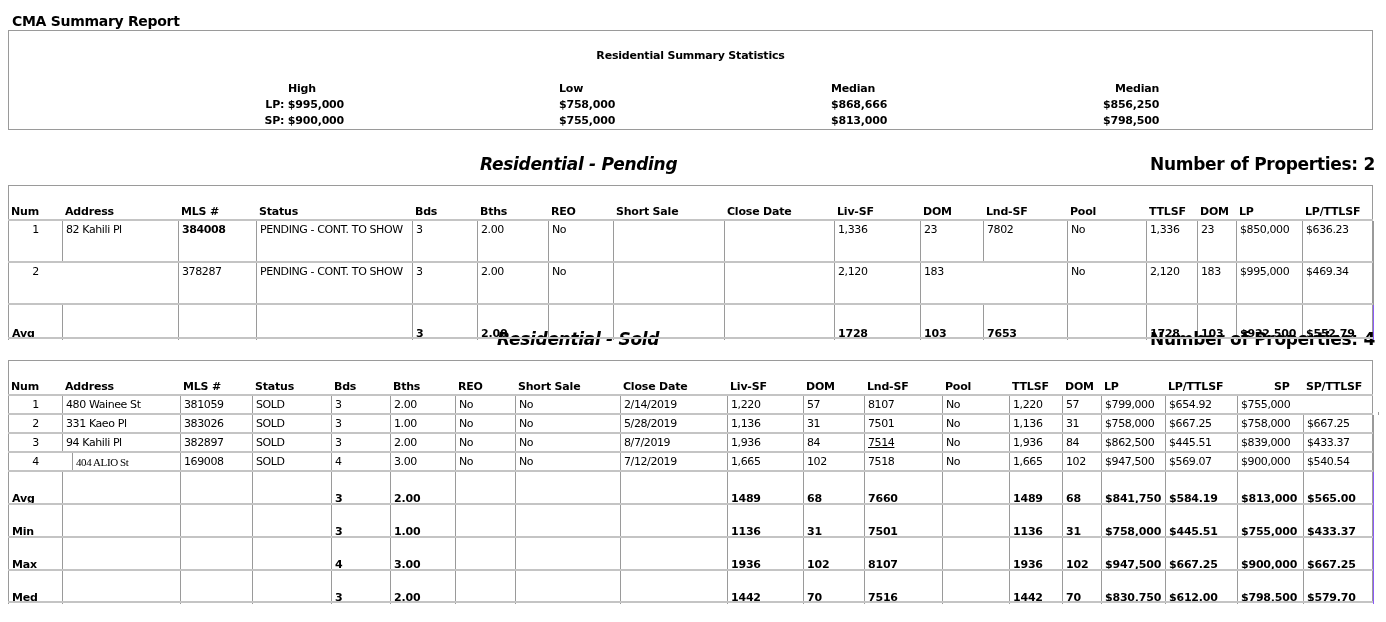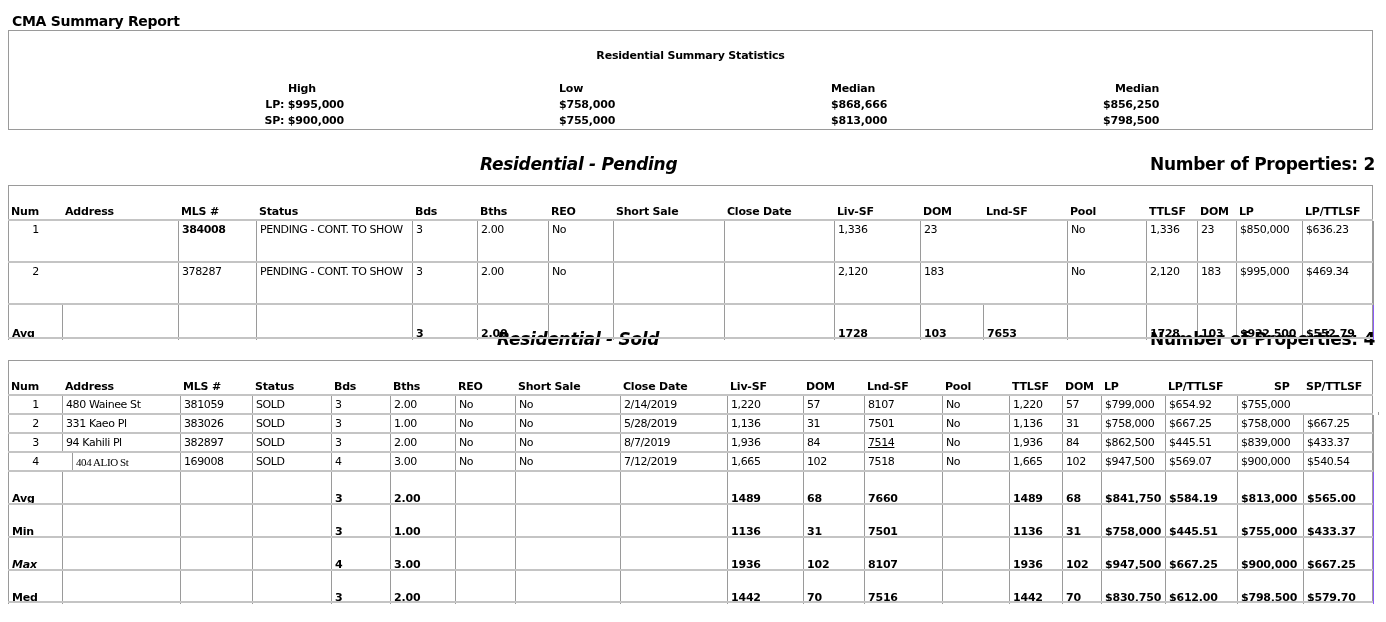--- a/index.html
+++ b/index.html
@@ -84,29 +84,31 @@
       <div class="cell" style="left: 912px; width: 63px;">DOM</div>
       <div class="cell" style="left: 975px; width: 84px;">Lnd-SF</div>
       <div class="cell" style="left: 1059px; width: 79px;">Pool</div>
       <div class="cell" style="left: 1138px; width: 51px;">TTLSF</div>
       <div class="cell" style="left: 1189px; width: 39px;">DOM</div>
       <div class="cell" style="left: 1228px; width: 66px;">LP</div>
       <div class="cell" style="left: 1294px; width: 71px;">LP/TTLSF</div>
     </div>
     <div class="row data-row" style="top: 33px; height: 42px;">
       <div class="cell first" style="left: 0px; width: 54px;">1</div>
+      <div class="cell" style="left: 54px; width: 116px;">82 Kahili Pl</div>
       <div class="cell" style="left: 170px; width: 78px; font-weight: bold;">384008</div>
       <div class="cell" style="left: 248px; width: 156px;">PENDING - CONT. TO SHOW</div>
       <div class="cell" style="left: 404px; width: 65px;">3</div>
       <div class="cell" style="left: 469px; width: 71px;">2.00</div>
       <div class="cell" style="left: 540px; width: 65px;">No</div>
       <div class="cell" style="left: 605px; width: 111px;"></div>
       <div class="cell" style="left: 716px; width: 110px;"></div>
       <div class="cell" style="left: 826px; width: 86px;">1,336</div>
       <div class="cell" style="left: 912px; width: 63px;">23</div>
+      <div class="cell" style="left: 975px; width: 84px;">7802</div>
       <div class="cell" style="left: 1059px; width: 79px;">No</div>
       <div class="cell" style="left: 1138px; width: 51px;">1,336</div>
       <div class="cell" style="left: 1189px; width: 39px;">23</div>
       <div class="cell" style="left: 1228px; width: 66px;">$850,000</div>
       <div class="cell last" style="left: 1294px; width: 72px;">$636.23</div>
     </div>
     <div class="row data-row" style="top: 75px; height: 42px;">
       <div class="cell first" style="left: 0px; width: 54px;">2</div>
       <div class="cell" style="left: 170px; width: 78px;">378287</div>
       <div class="cell" style="left: 248px; width: 156px;">PENDING - CONT. TO SHOW</div>
@@ -289,21 +291,21 @@
       <div class="cell" style="left: 856px; width: 78px;">7501</div>
       <div class="cell" style="left: 934px; width: 67px;"></div>
       <div class="cell" style="left: 1001px; width: 53px;">1136</div>
       <div class="cell" style="left: 1054px; width: 39px;">31</div>
       <div class="cell" style="left: 1093px; width: 64px;">$758,000</div>
       <div class="cell" style="left: 1157px; width: 72px;">$445.51</div>
       <div class="cell" style="left: 1229px; width: 66px;">$755,000</div>
       <div class="cell last" style="left: 1295px; width: 71px;">$433.37</div>
     </div>
     <div class="row sum-row" style="top: 175px; height: 33px;">
-      <div class="cell first" style="left: 0px; width: 54px; font-style: italic;">Max</div>
+      <div class="cell first" style="left: 0px; width: 54px;">Max</div>
       <div class="cell" style="left: 54px; width: 118px;"></div>
       <div class="cell" style="left: 172px; width: 72px;"></div>
       <div class="cell" style="left: 244px; width: 79px;"></div>
       <div class="cell" style="left: 323px; width: 59px;">4</div>
       <div class="cell" style="left: 382px; width: 65px;">3.00</div>
       <div class="cell" style="left: 447px; width: 60px;"></div>
       <div class="cell" style="left: 507px; width: 105px;"></div>
       <div class="cell" style="left: 612px; width: 107px;"></div>
       <div class="cell" style="left: 719px; width: 76px;">1936</div>
       <div class="cell" style="left: 795px; width: 61px;">102</div>

